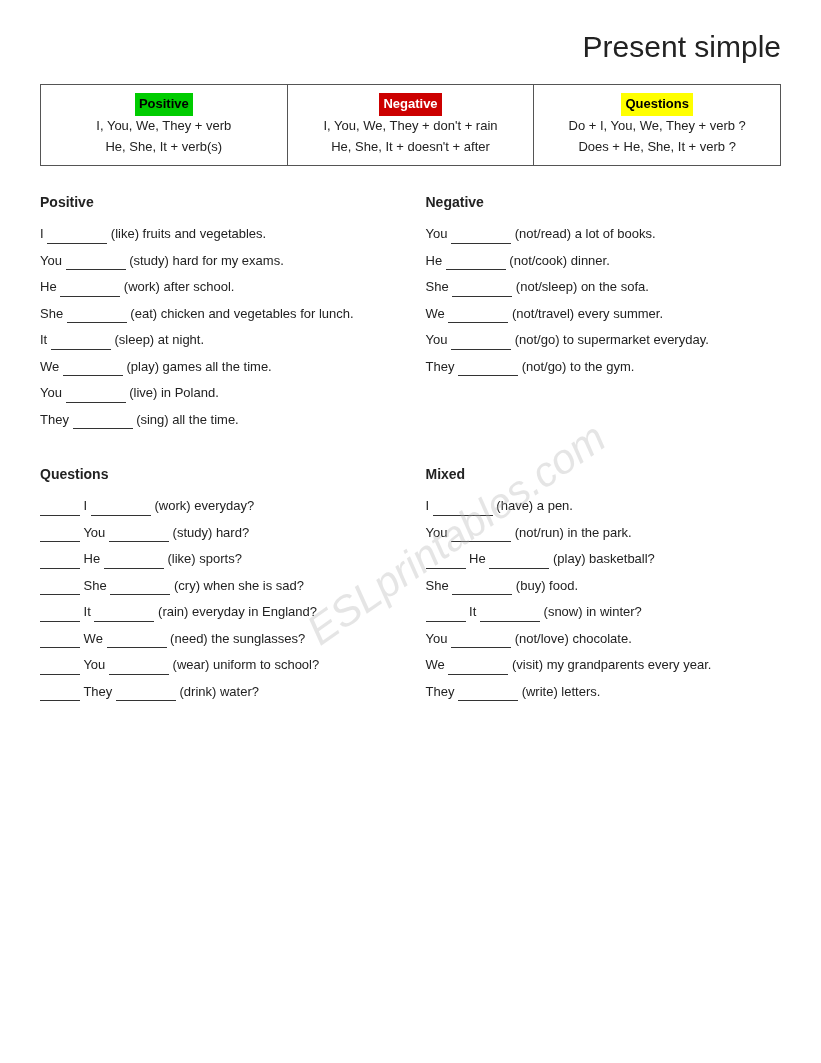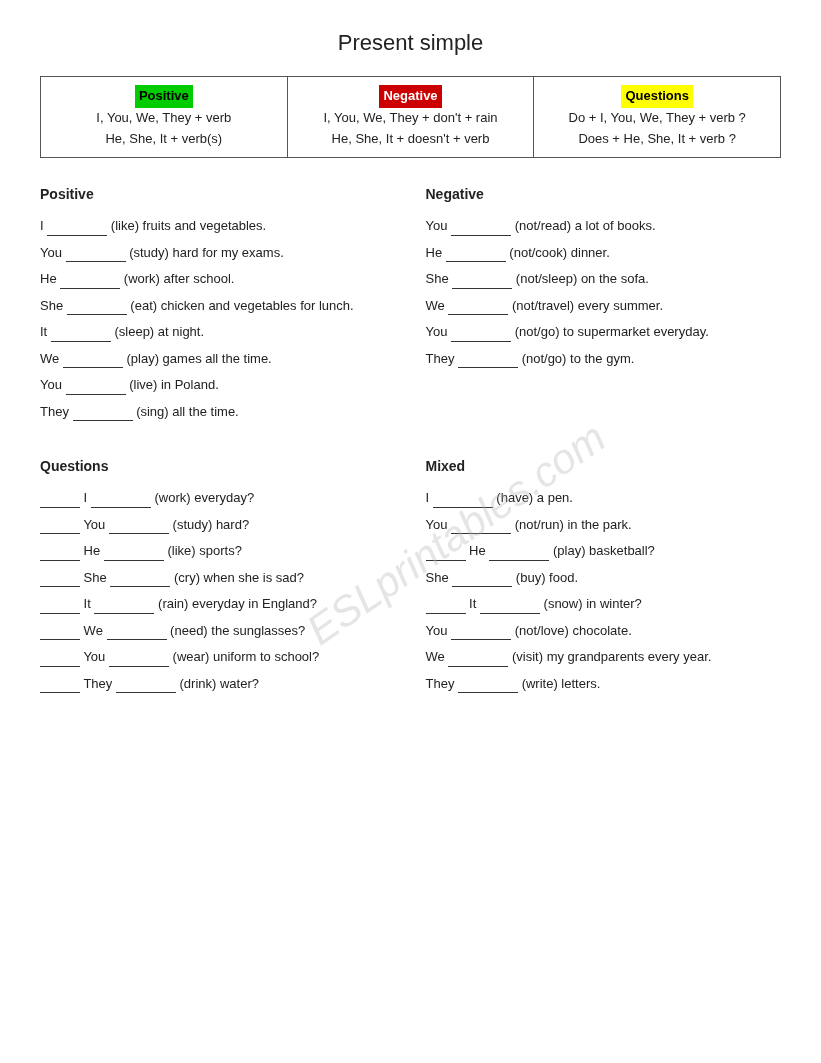--- a/index.html
+++ b/index.html
@@ -6,22 +6,22 @@
     body {
       background: #fff;
       font-family: Arial, sans-serif;
       font-size: 13px;
       color: #222;
       width: 821px;
       min-height: 1063px;
       padding: 30px 40px;
     }
     h1 {
-      text-align: center;
-      font-size: 22px;
+      text-align: right;
+      font-size: 30px;
       font-weight: normal;
       margin-bottom: 20px;
     }
     .summary-table {
       display: flex;
       border: 1px solid #555;
       margin-bottom: 28px;
     }
     .summary-col {
       flex: 1;
@@ -106,21 +106,21 @@
 
   <div class="summary-table">
     <div class="summary-col">
       <div><span class="label-positive">Positive</span></div>
       <div>I, You, We, They + verb</div>
       <div>He, She, It + verb(s)</div>
     </div>
     <div class="summary-col">
       <div><span class="label-negative">Negative</span></div>
       <div>I, You, We, They + don't + rain</div>
-      <div>He, She, It + doesn't + verb</div>
+      <div>He, She, It + doesn't + after</div>
     </div>
     <div class="summary-col">
       <div><span class="label-questions">Questions</span></div>
       <div>Do + I, You, We, They + verb ?</div>
       <div>Does + He, She, It + verb ?</div>
     </div>
   </div>
 
   <div class="main-sections">
 

